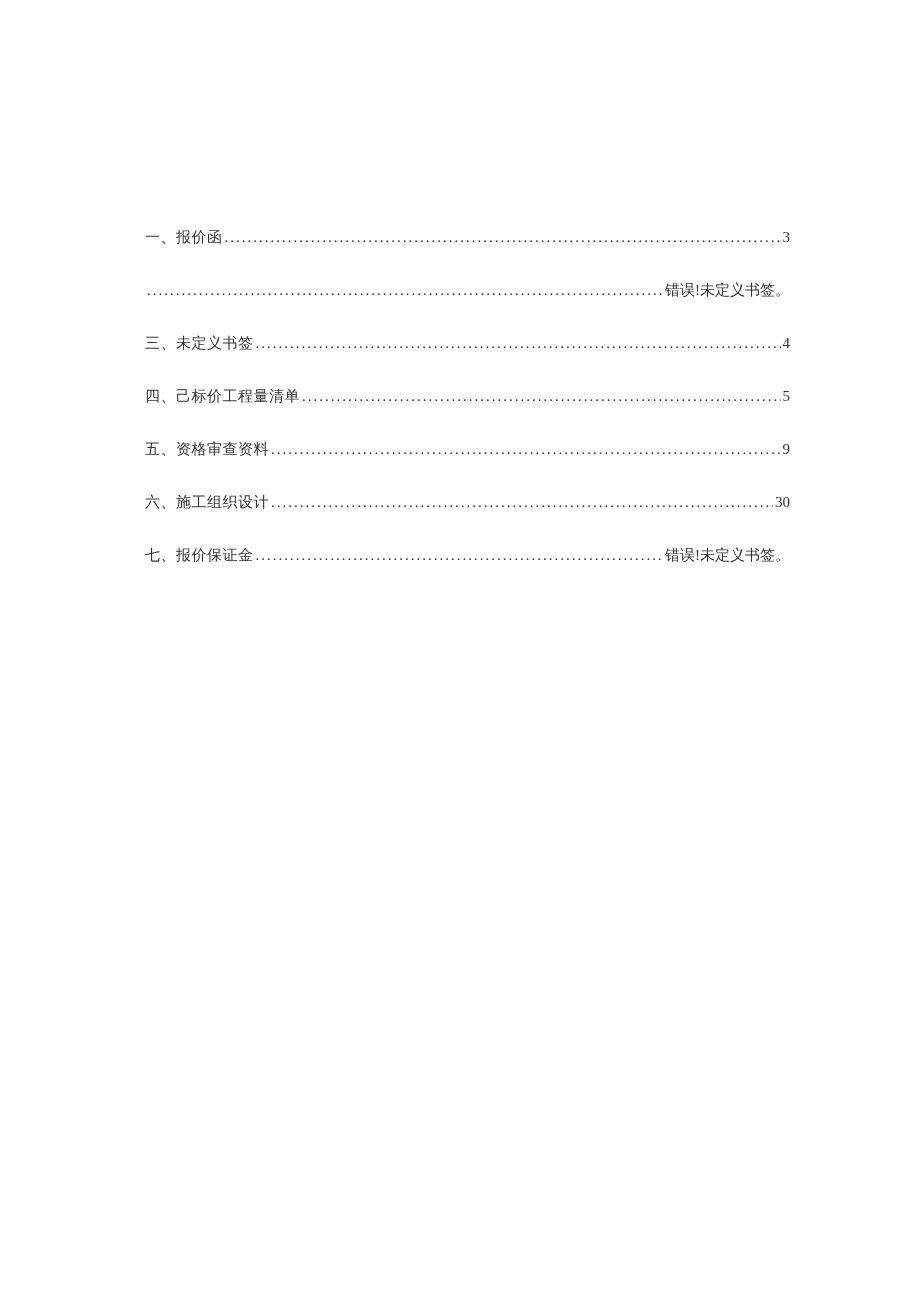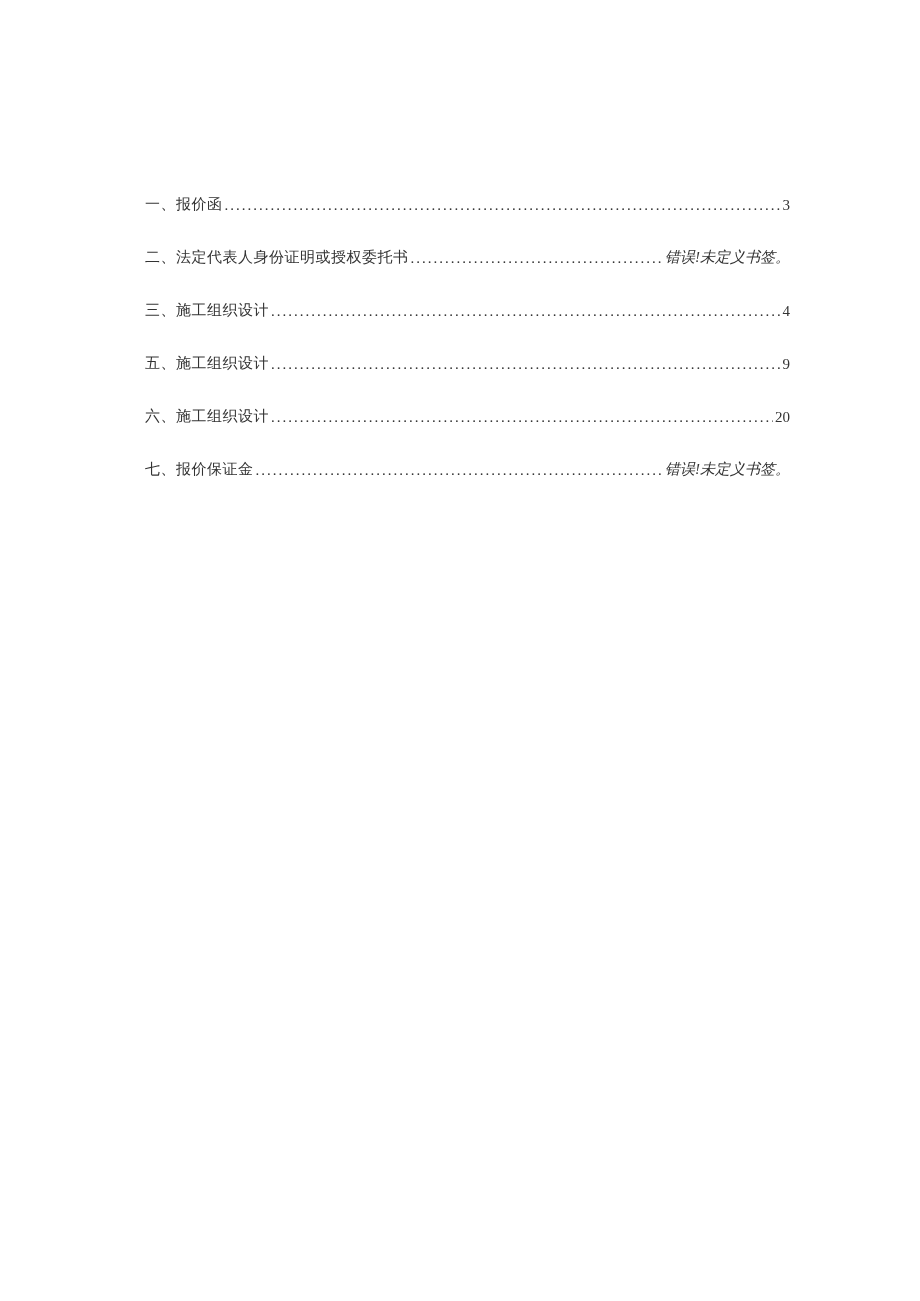--- a/index.html
+++ b/index.html
@@ -14,23 +14,24 @@
       font-family: "SimSun", "宋体", serif;
       font-size: 15px;
       color: #333333;
       padding: 195px 130px 0 145px;
     }
     .toc-list {
       list-style: none;
     }
     .toc-entry {
       display: flex;
-      align-items: flex-end;
+      align-items: center;
       margin-bottom: 34px;
       white-space: nowrap;
+      margin-top: 33px;
     }
     .toc-label {
       flex-shrink: 0;
       letter-spacing: 0.5px;
     }
     .toc-dots {
       flex: 1;
       overflow: hidden;
       letter-spacing: 2px;
       color: #333333;
@@ -39,50 +40,53 @@
     .toc-dots::before {
       content: "..................................................................................................................................................";
     }
     .toc-page {
       flex-shrink: 0;
     }
     .toc-page-error {
       flex-shrink: 0;
       font-family: "SimSun", "宋体", serif;
       font-weight: normal;
-      font-style: italic;
     }
   </style>
 </head>
 <body>
 
 <ul class="toc-list">
   <li class="toc-entry">
     <span class="toc-label">一、报价函</span>
     <span class="toc-dots"></span>
     <span class="toc-page">3</span>
   </li>
   <li class="toc-entry">
-    <span class="toc-label">二、法定代表人身份证明或授权委托书</span>
     <span class="toc-dots"></span>
     <span class="toc-page-error">错误!未定义书签。</span>
   </li>
   <li class="toc-entry">
-    <span class="toc-label">三、施工组织设计</span>
+    <span class="toc-label">三、未定义书签</span>
     <span class="toc-dots"></span>
     <span class="toc-page">4</span>
   </li>
   <li class="toc-entry">
-    <span class="toc-label">五、施工组织设计</span>
+    <span class="toc-label">四、己标价工程量清单</span>
+    <span class="toc-dots"></span>
+    <span class="toc-page">5</span>
+  </li>
+  <li class="toc-entry">
+    <span class="toc-label">五、资格审查资料</span>
     <span class="toc-dots"></span>
     <span class="toc-page">9</span>
   </li>
   <li class="toc-entry">
     <span class="toc-label">六、施工组织设计</span>
     <span class="toc-dots"></span>
-    <span class="toc-page">20</span>
+    <span class="toc-page">30</span>
   </li>
   <li class="toc-entry">
     <span class="toc-label">七、报价保证金</span>
     <span class="toc-dots"></span>
     <span class="toc-page-error">错误!未定义书签。</span>
   </li>
 </ul>
 
 </body></html>

